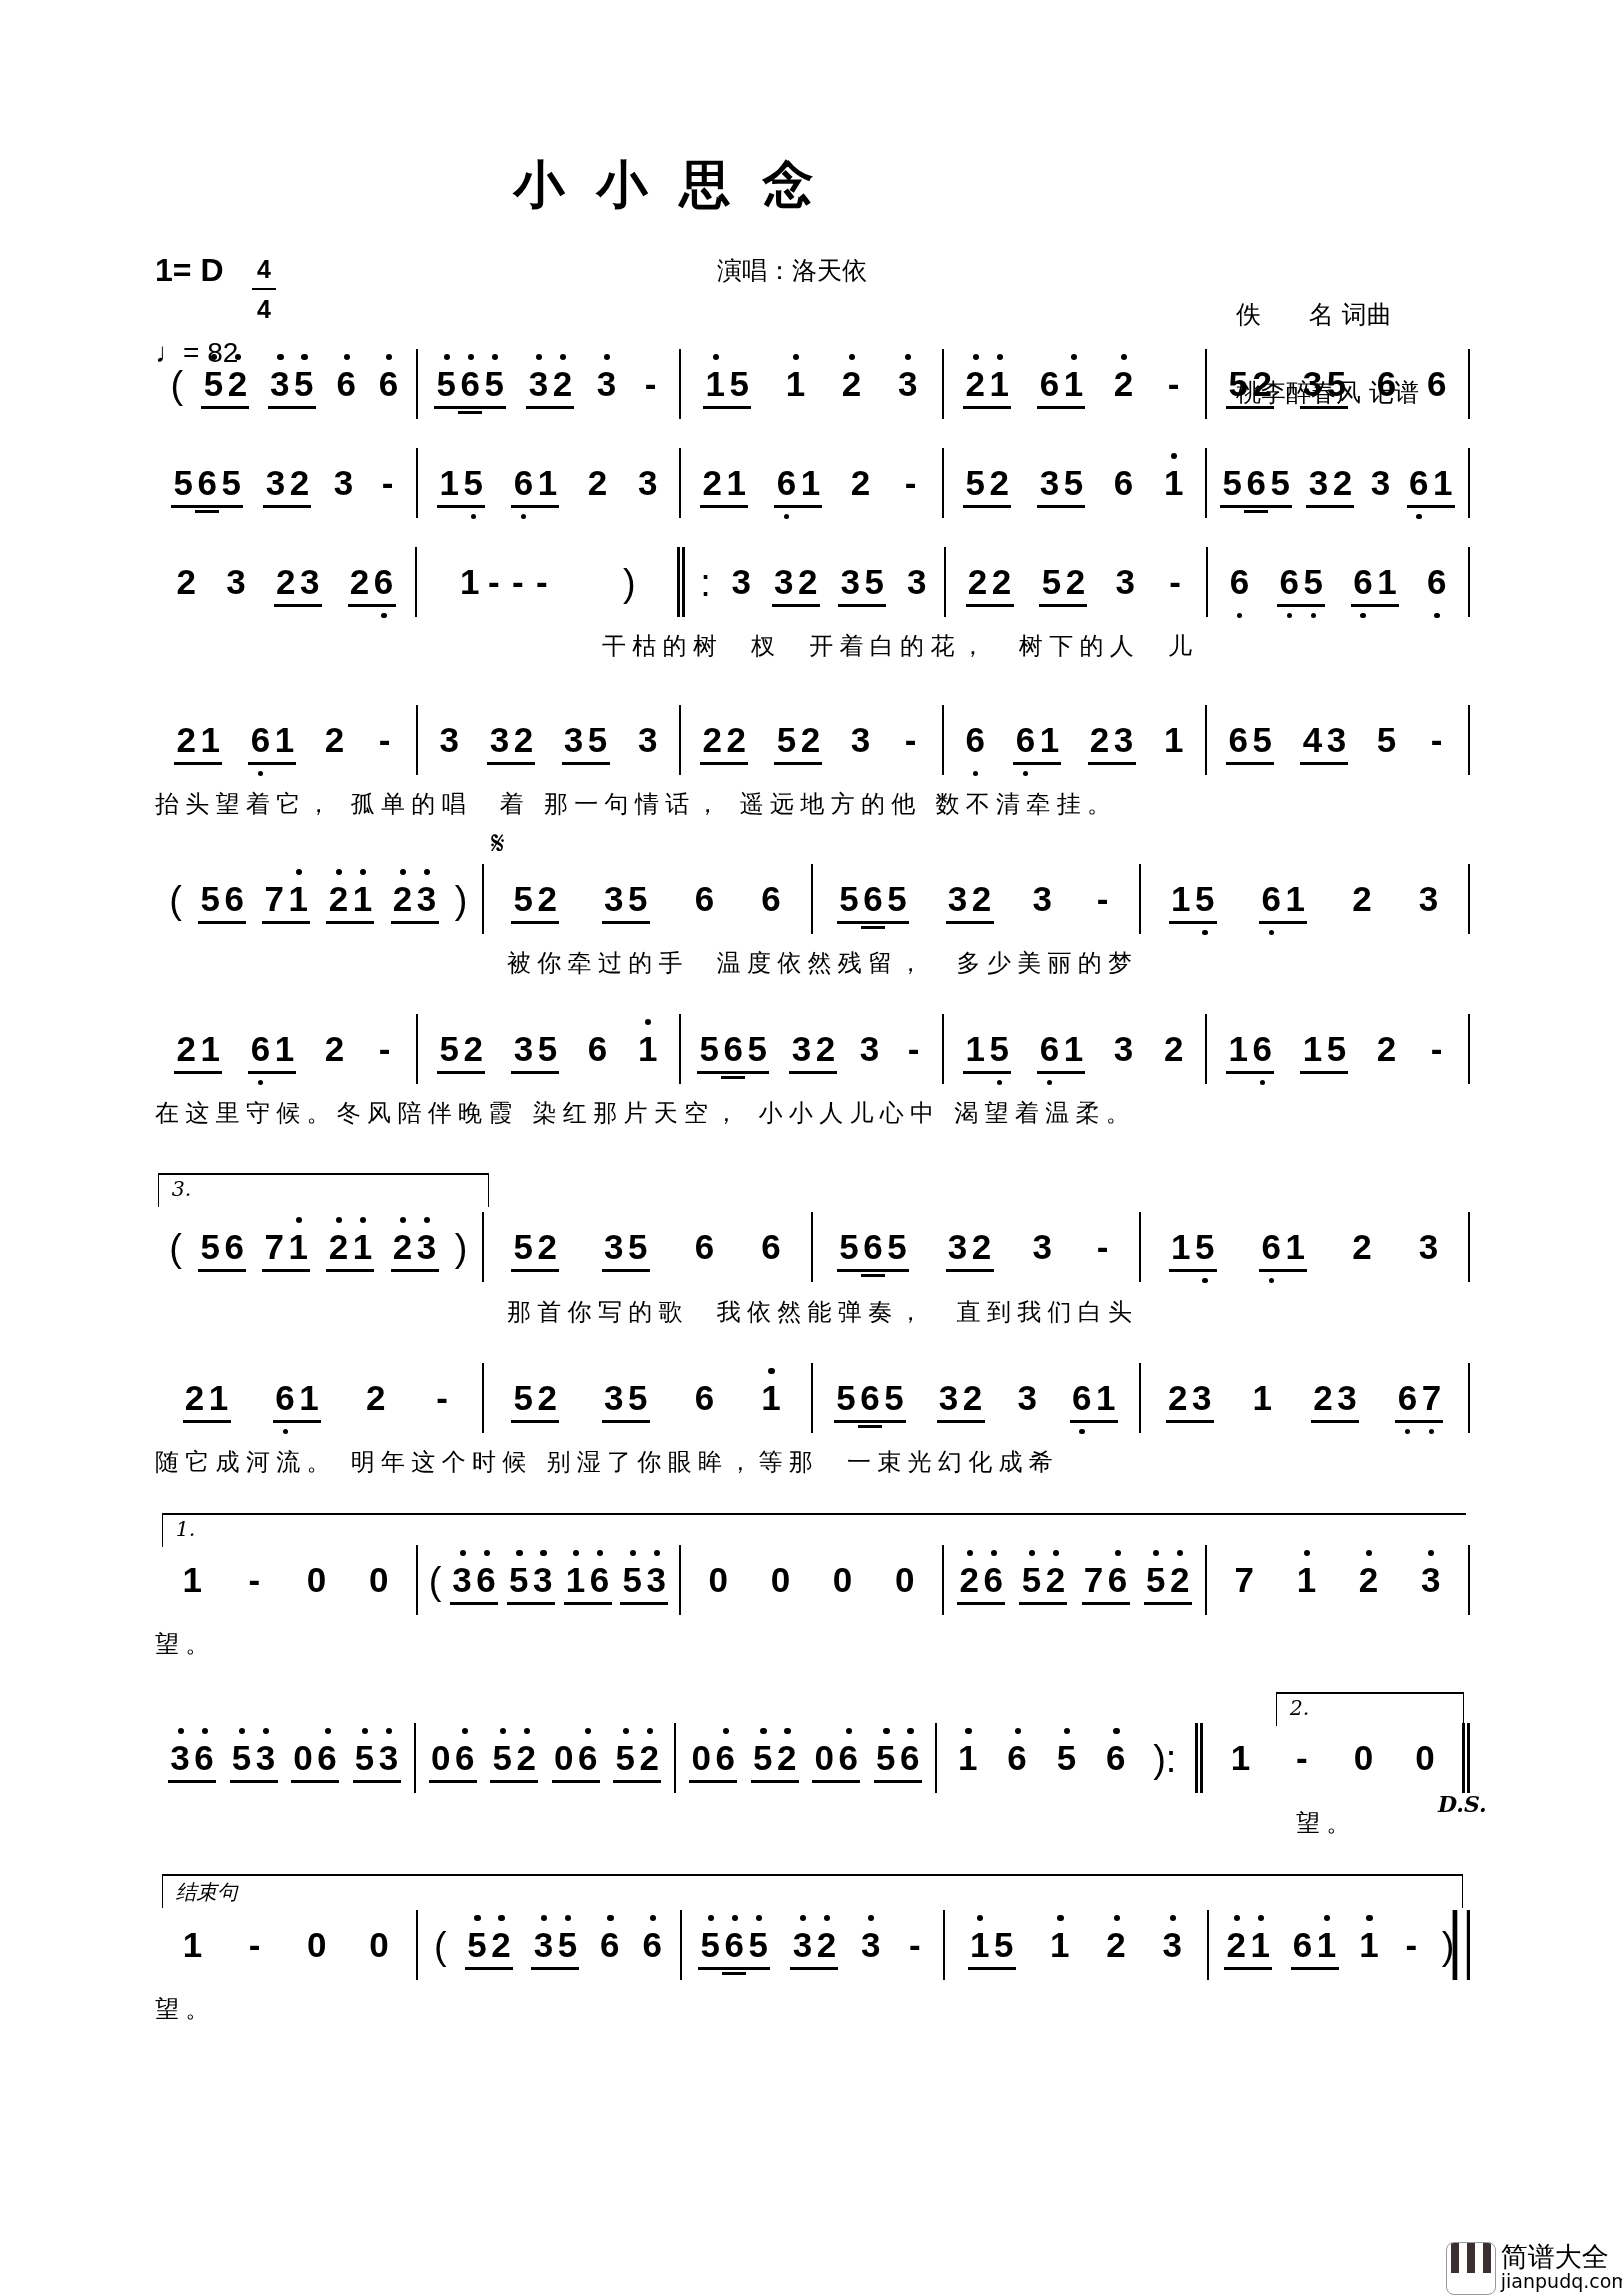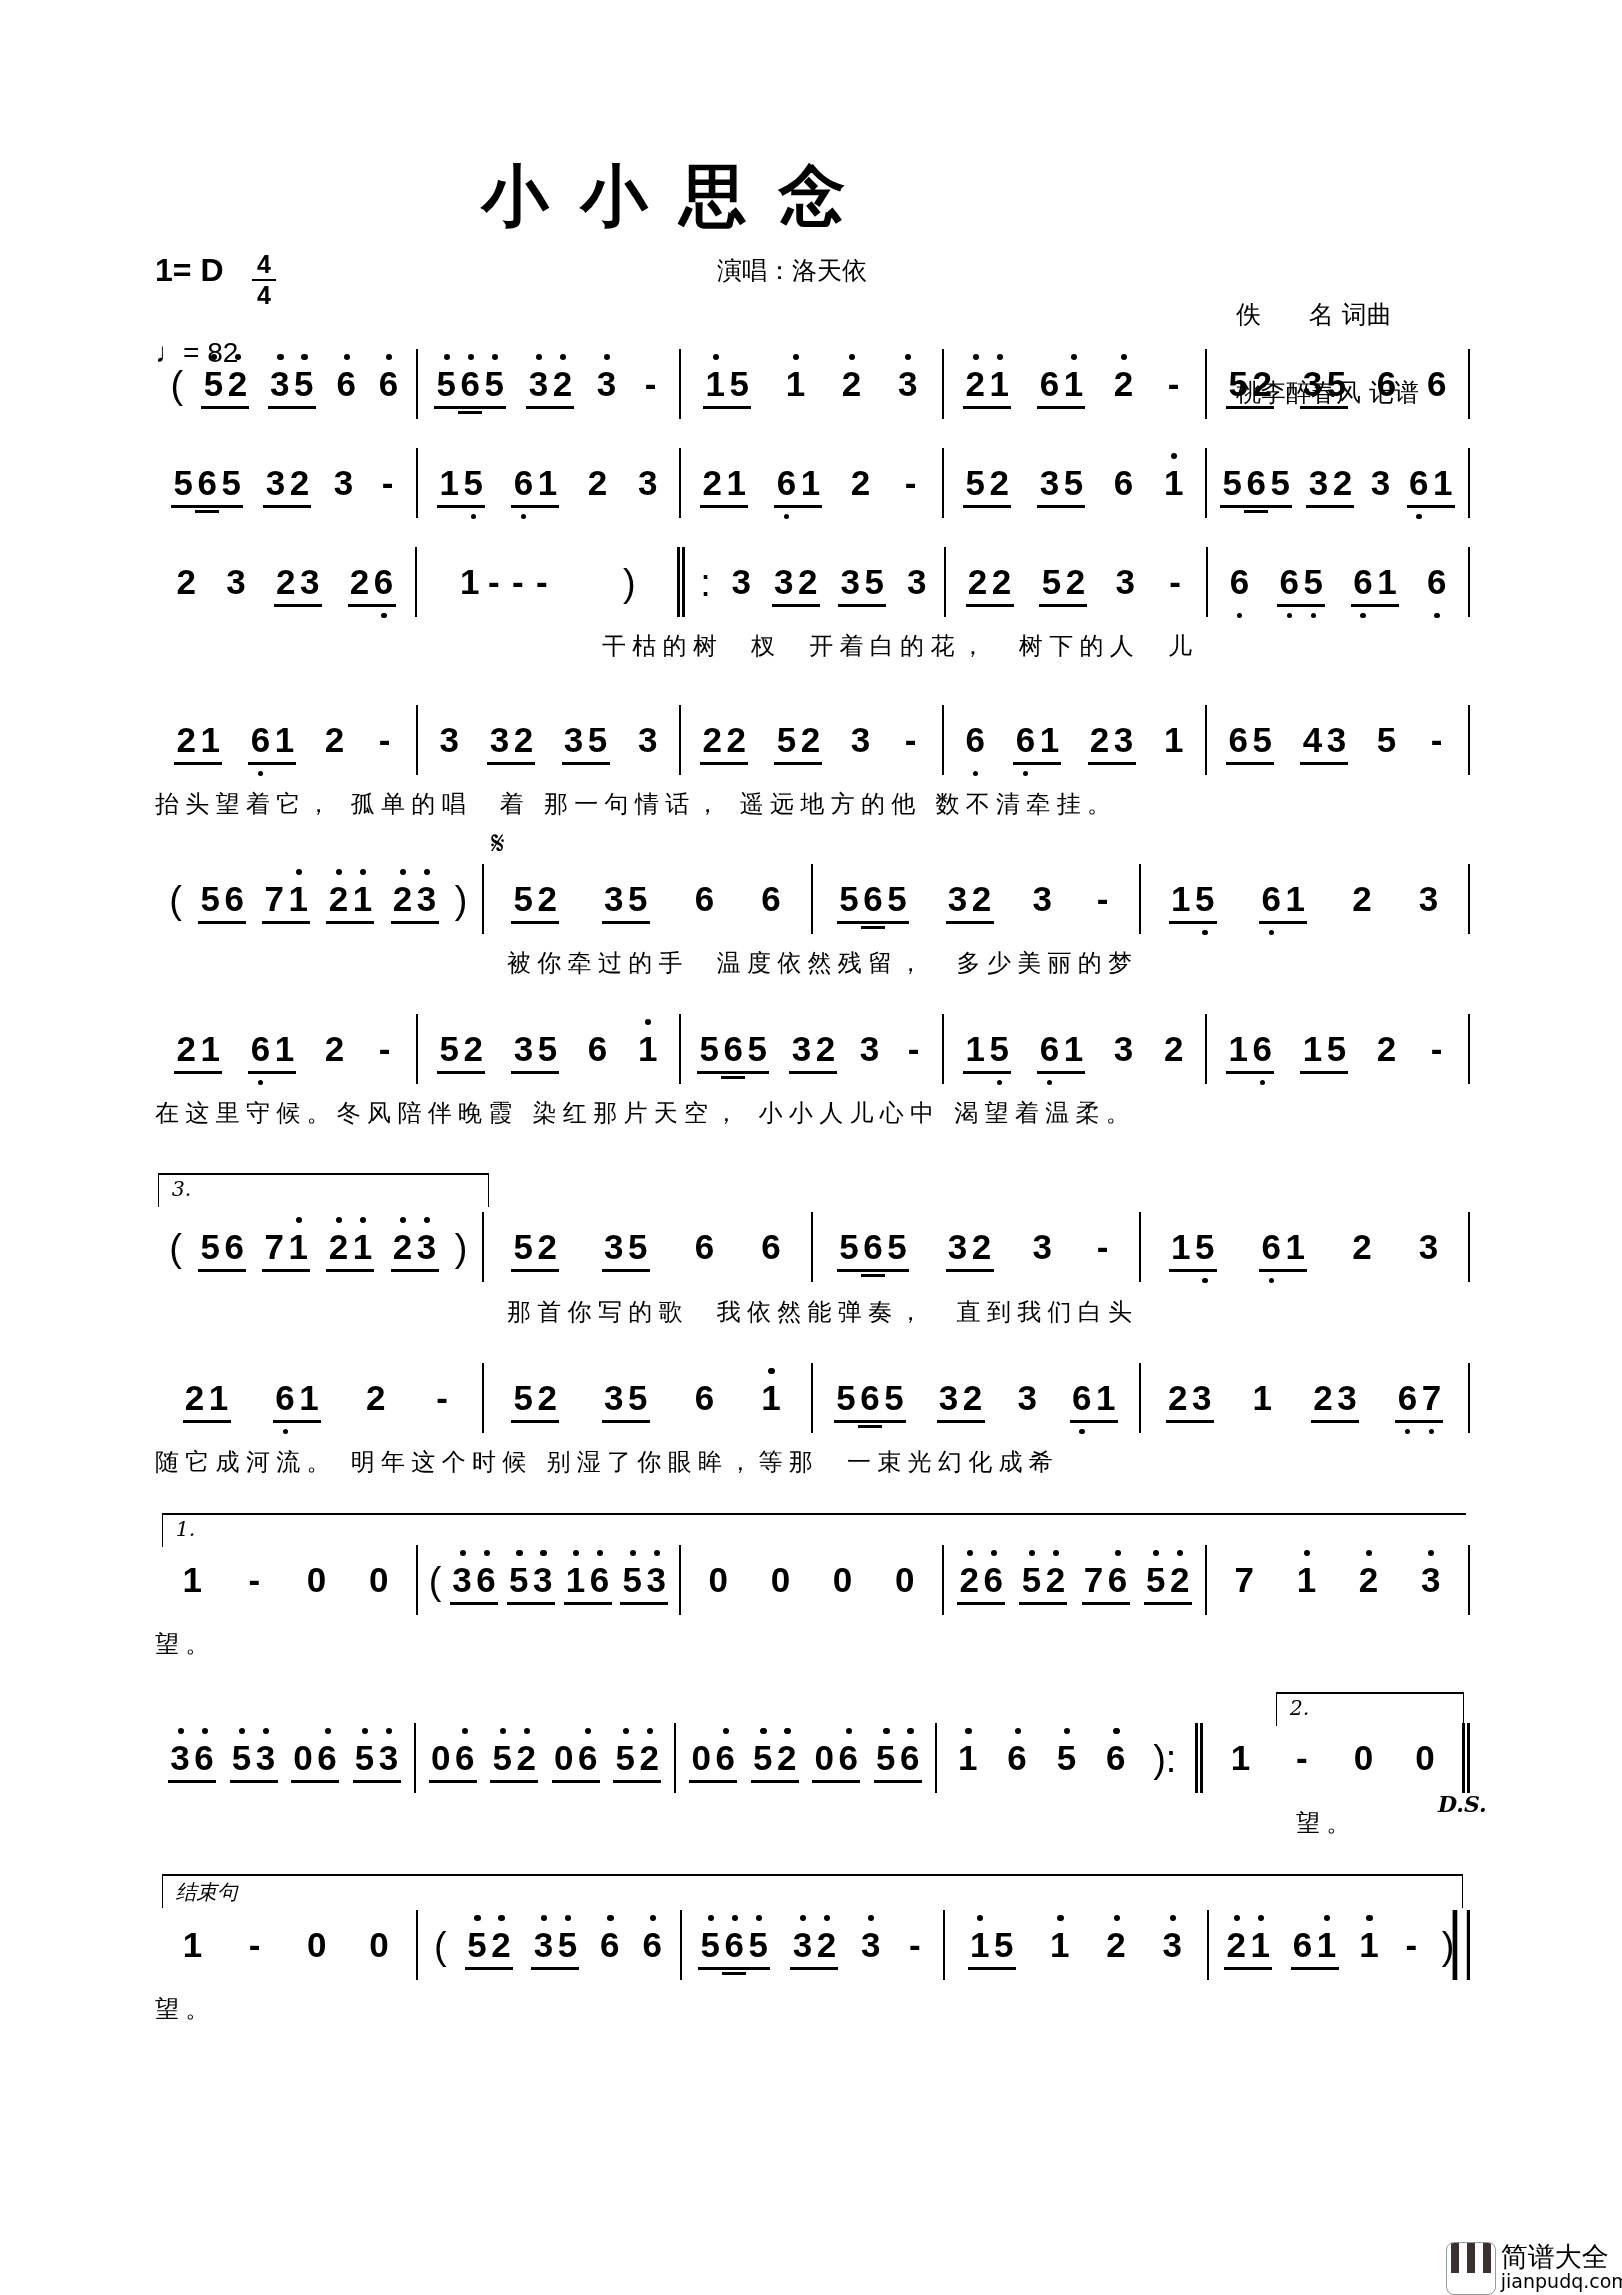--- a/index.html
+++ b/index.html
@@ -1,19 +1,19 @@
 <!DOCTYPE html>
 <html style="font-size:12.7px"><head>
 <meta charset="utf-8">
 <style>
   html,body{margin:0;padding:0;background:#fff;}
   body{width:1623px;height:2295px;position:relative;font-family:"Liberation Sans","DejaVu Sans",sans-serif;color:#000;overflow:hidden;}
-  .title{position:absolute;top:151px;left:0;width:1359px;text-align:center;font-family:"DejaVu Serif",serif;font-weight:bold;font-size:67px;letter-spacing:32px;}
+  .title{position:absolute;top:151px;left:0;width:1359px;text-align:center;font-family:"DejaVu Serif",serif;font-weight:bold;font-size:51px;letter-spacing:32px;}
   .key{position:absolute;left:155px;top:252px;font-size:32px;font-weight:bold;}
-  .timesig{position:absolute;left:252px;top:250px;font-size:25px;font-weight:bold;line-height:29px;text-align:center;}
+  .timesig{position:absolute;left:252px;top:250px;font-size:25px;font-weight:bold;line-height:38px;text-align:center;}
   .timesig .bar{display:block;border-top:2.4px solid #000;width:24px;margin:0 auto;}
   .tempo{position:absolute;left:155px;top:301px;font-size:28px;margin-top:36px;}
   .singer{position:absolute;left:717px;top:254px;font-family:"DejaVu Serif",serif;font-size:25px;}
   .credits{position:absolute;left:1236px;top:257px;font-family:"DejaVu Serif",serif;font-size:25px;line-height:40px;}
   .credits div{white-space:pre;margin-top:38px;}
   .row{position:absolute;left:155px;width:1315px;height:71px;display:flex;align-items:flex-start;}
   .measure{display:flex;align-items:flex-start;flex:1 1 0;justify-content:space-around;padding:0 6.3px;border-right:2.4px solid #000;height:70px;box-sizing:border-box;}
   .measure.dbl-end{border-right:8px double #000;}
   .measure.final{border-right:none;box-shadow:inset -3.2px 0 0 #000, inset -12.7px 0 0 #fff, inset -17.4px 0 0 #000;}
   .grp{position:relative;display:flex;padding-top:16px;}

